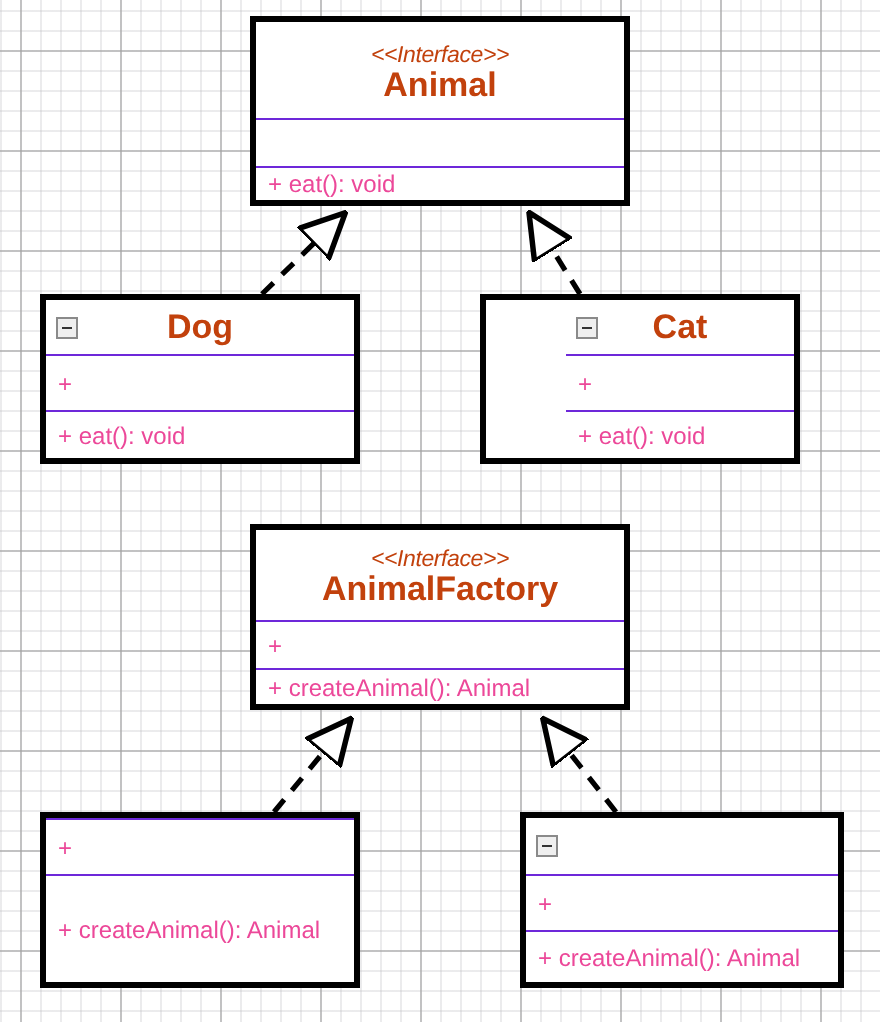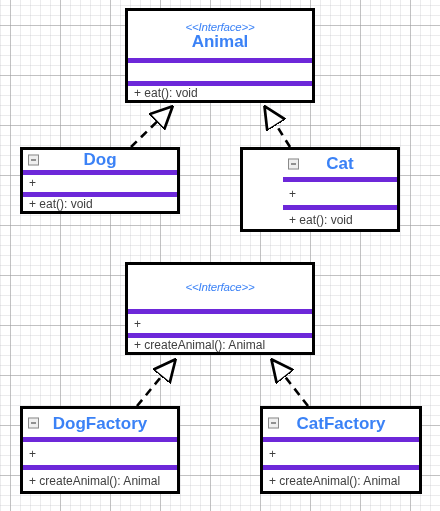--- a/index.html
+++ b/index.html
@@ -58,21 +58,21 @@
   }
 
   .uml-header {
     box-sizing: border-box;
     position: relative;
     display: flex;
     flex-direction: column;
     align-items: center;
     justify-content: center;
     text-align: center;
-    color: #3b82f6;
+    color: #c2410c;
   }
 
   .stereotype {
     font-size: 11.5px;
     font-style: italic;
     line-height: 14px;
     letter-spacing: -0.2px;
   }
 
   .class-title {
@@ -98,37 +98,37 @@
     position: absolute;
     left: 2px;
     top: 4px;
     width: 5px;
     height: 1px;
     background: #333333;
   }
 
   .compartment {
     box-sizing: border-box;
-    border-top: 5px solid #6d28d9;
+    border-top: 1px solid #6d28d9;
     display: flex;
     align-items: center;
     padding-left: 6px;
     font-size: 12px;
     line-height: 14px;
-    color: #404040;
+    color: #ec4899;
     white-space: nowrap;
   }
 
   
   #box-animal        { left:125px; top:8px;   width:190px; height:95px; }
   #box-animal .uml-header   { height:48px; }
   #box-animal .c-attrs      { height:24px; }
   #box-animal .c-ops        { flex:1; }
 
-  #box-dog           { left:20px;  top:147px; width:160px; height:67px; }
+  #box-dog           { left:20px;  top:147px; width:160px; height:85px; }
   #box-dog .uml-header      { height:27px; }
   #box-dog .c-attrs         { height:28px; }
   #box-dog .c-ops           { flex:1; }
 
   #box-cat           { left:240px; top:147px; width:160px; height:85px;padding-left:40px; }
   #box-cat .uml-header      { height:27px; }
   #box-cat .c-attrs         { height:28px; }
   #box-cat .c-ops           { flex:1; }
 
   #box-animalfactory { left:125px; top:262px; width:190px; height:93px; }
@@ -210,37 +210,33 @@
       <span class="collapse-icon"></span>
       <div class="class-title">Cat</div>
     </div>
     <div class="compartment c-attrs">+</div>
     <div class="compartment c-ops">+ eat(): void</div>
   </div>
 
   <div class="uml-class" id="box-animalfactory">
     <div class="uml-header">
       <div class="stereotype">&lt;&lt;Interface&gt;&gt;</div>
+      <div class="class-title">AnimalFactory</div>
     </div>
     <div class="compartment c-attrs">+</div>
     <div class="compartment c-ops">+ createAnimal(): Animal</div>
   </div>
 
   <div class="uml-class" id="box-dogfactory">
+    <div class="compartment c-attrs">+</div>
+    <div class="compartment c-ops">+ createAnimal(): Animal</div>
+  </div>
+
+  <div class="uml-class" id="box-catfactory">
     <div class="uml-header">
       <span class="collapse-icon"></span>
-      <div class="class-title">DogFactory</div>
     </div>
     <div class="compartment c-attrs">+</div>
     <div class="compartment c-ops">+ createAnimal(): Animal</div>
   </div>
 
-  <div class="uml-class" id="box-catfactory">
-    <div class="uml-header">
-      <span class="collapse-icon"></span>
-      <div class="class-title">CatFactory</div>
-    </div>
-    <div class="compartment c-attrs">+</div>
-    <div class="compartment c-ops">+ createAnimal(): Animal</div>
-  </div>
-
 
 </div>
 
 </body></html>

